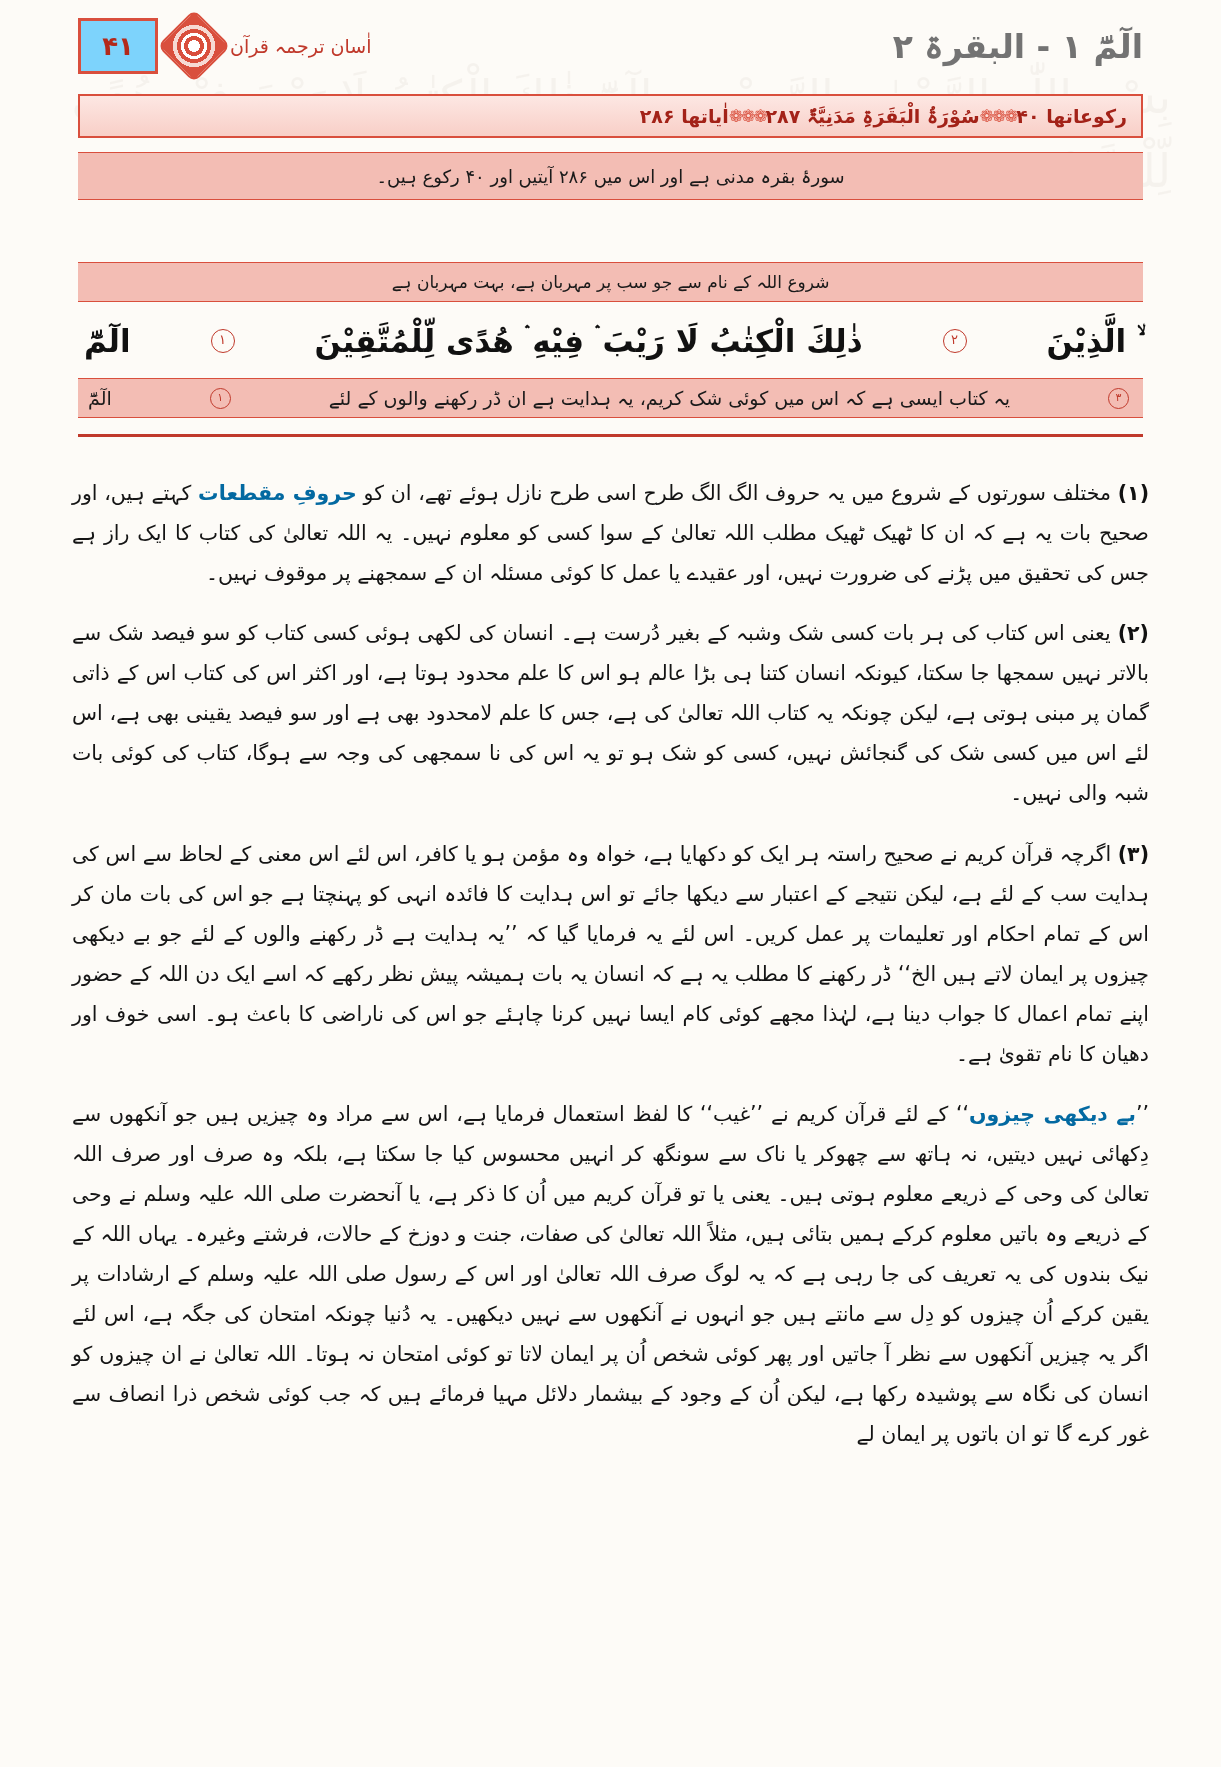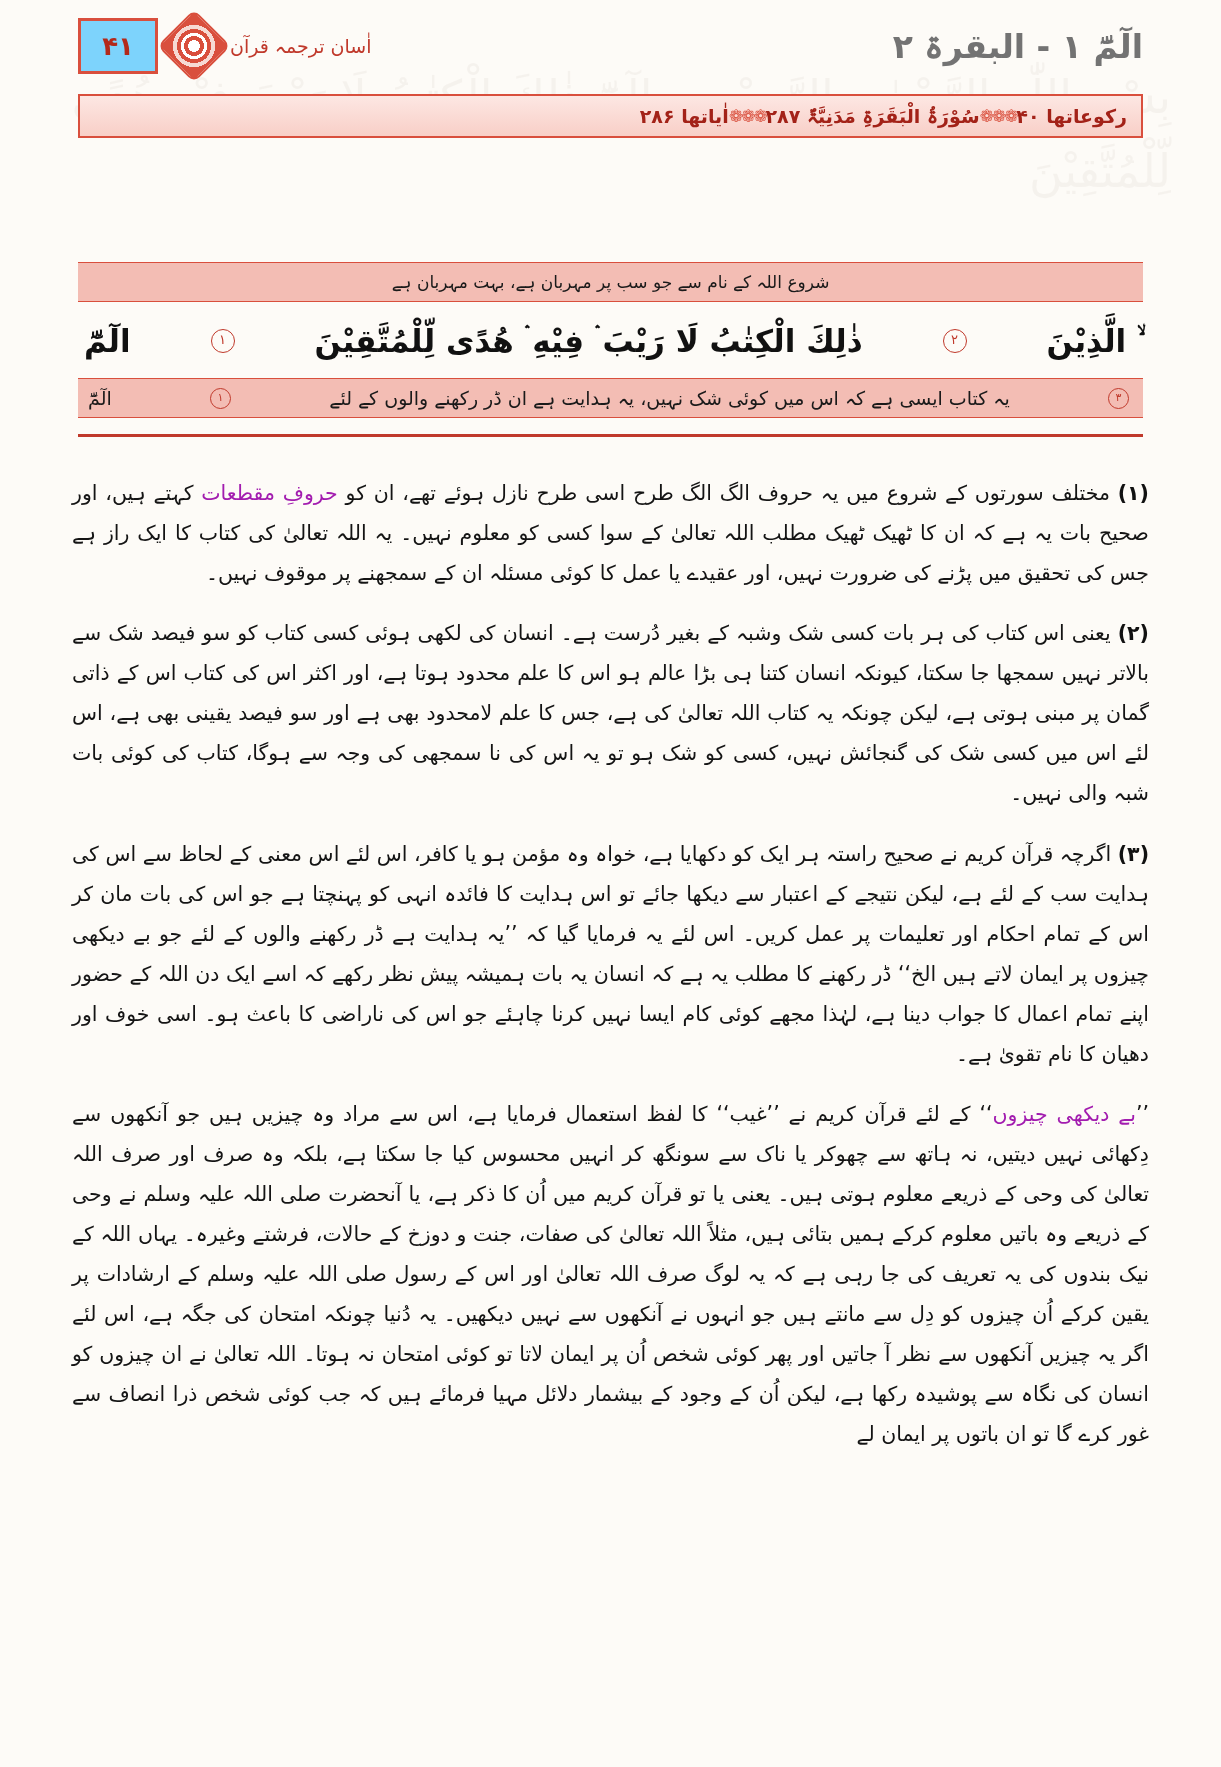--- a/index.html
+++ b/index.html
@@ -230,22 +230,22 @@
     line-height: 40px;
   }
   .note {
     margin-bottom: 4px;
   }
   .note-marker {
     color: #111;
     font-weight: bold;
   }
   .hl {
-    color: #a21caf;
-    font-weight: normal;
+    color: #0369a1;
+    font-weight: bold;
   }
 </style>
 </head>
 <body>
 
 <div class="page">
 
   <div class="bg-watermark">بِسْمِ اللّٰهِ الرَّحْمٰنِ الرَّحِيْمِ ۝ الٓمّٓ ذٰلِكَ الْكِتٰبُ لَا رَيْبَ فِيْهِ هُدًى لِّلْمُتَّقِيْنَ</div>
 
   <div class="header">
@@ -259,35 +259,36 @@
 
   <div class="surah-banner">
     <span>اٰیاتھا ۲۸۶</span>
     <span class="banner-sep">❁❁❁</span>
     <span>۲</span>
     <span>سُوْرَۃُ الْبَقَرَۃِ مَدَنِیَّۃٌ ۸۷</span>
     <span class="banner-sep">❁❁❁</span>
     <span>رکوعاتھا ۴۰</span>
   </div>
 
+  <div class="strip" id="strip-intro">سورۂ بقرہ مدنی ہے اور اس میں ۲۸۶ آیتیں اور ۴۰ رکوع ہیں۔</div>
 
   <div class="strip" id="strip-bismillah-urdu">شروع اللہ کے نام سے جو سب پر مہربان ہے، بہت مہربان ہے</div>
 
   <div class="ayah-arabic">
     <span>الٓمّٓ</span>
     <span class="ayah-num">۱</span>
     <span>ذٰلِكَ الْكِتٰبُ لَا رَيْبَ ۛ فِيْهِ ۛ هُدًى لِّلْمُتَّقِيْنَ</span>
     <span class="ayah-num">۲</span>
     <span>ۙ الَّذِيْنَ</span>
   </div>
 
   <div class="strip" id="strip-translation">
     <span>الٓمّٓ</span>
     <span class="tr-num">۱</span>
-    <span>یہ کتاب ایسی ہے کہ اس میں کوئی شک نہیں، یہ ہدایت ہے ان ڈر رکھنے والوں کے لئے</span>
+    <span>یہ کتاب ایسی ہے کہ اس میں کوئی شک کریم، یہ ہدایت ہے ان ڈر رکھنے والوں کے لئے</span>
     <span class="tr-num">۳</span>
   </div>
 
   <div class="divider-rule"></div>
 
   <div class="commentary">
 
     <p class="note">
       <span class="note-marker">(۱)</span>
       <span>مختلف سورتوں کے شروع میں یہ حروف الگ الگ طرح اسی طرح نازل ہوئے تھے، ان کو </span><span class="hl">حروفِ مقطعات</span><span> کہتے ہیں، اور صحیح بات یہ ہے کہ ان کا ٹھیک ٹھیک مطلب اللہ تعالیٰ کے سوا کسی کو معلوم نہیں۔ یہ اللہ تعالیٰ کی کتاب کا ایک راز ہے جس کی تحقیق میں پڑنے کی ضرورت نہیں، اور عقیدے یا عمل کا کوئی مسئلہ ان کے سمجھنے پر موقوف نہیں۔</span>

